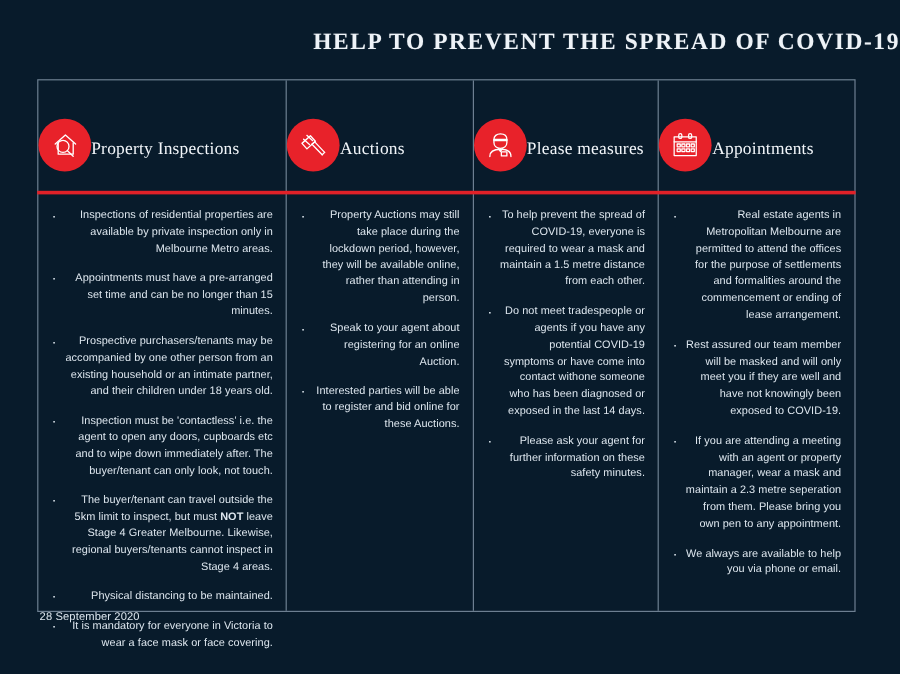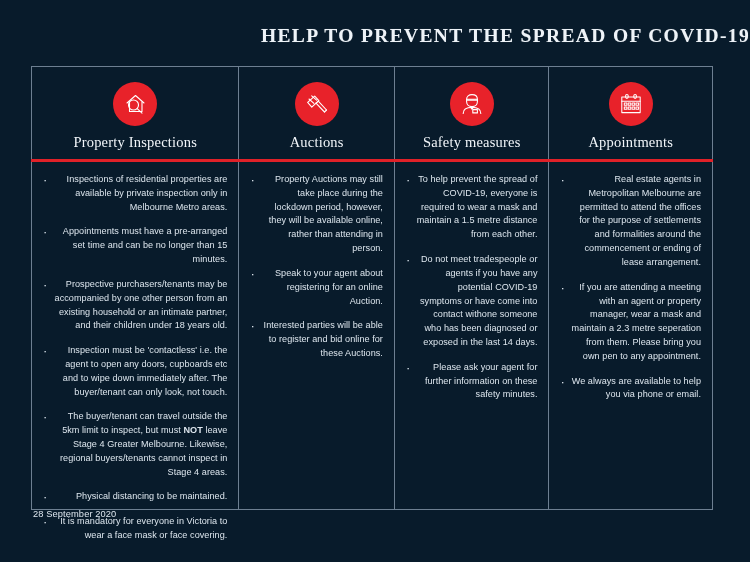--- a/index.html
+++ b/index.html
@@ -55,21 +55,21 @@
   .col:last-child { border-right: none; }
   .col-1 { width: 208px; }
   .col-2 { width: 156px; }
   .col-3 { width: 155px; }
   .col-4 { width: 163px; }
 
   .col-head {
     height: 92px;
     flex: 0 0 92px;
     display: flex;
-    flex-direction: column;
+    flex-direction: row;
     align-items: center;
     justify-content: flex-start;
     padding-top: 15px;
     box-sizing: border-box;
   }
   .icon-circle {
     width: 44px;
     height: 44px;
     border-radius: 50%;
     background: #e8222a;
@@ -202,21 +202,21 @@
           <div class="icon-circle">
             <svg width="28" height="28" viewBox="0 0 28 28" fill="none" stroke="#ffffff" stroke-width="1.1" stroke-linecap="round" stroke-linejoin="round">
               <path d="M8.6 9.2 C8.6 6.3 10.9 4.6 14 4.6 C17.1 4.6 19.4 6.3 19.4 9.2"></path>
               <path d="M8.6 9.2 L8.6 11.8 C8.6 14.7 11.0 16.6 14 16.6 C17.0 16.6 19.4 14.7 19.4 11.8 L19.4 9.2 Z"></path>
               <line x1="8.6" y1="10.1" x2="19.4" y2="10.1"></line>
               <path d="M5.2 23.4 C5.2 19.6 8.5 17.4 14 17.4 C19.5 17.4 22.8 19.6 22.8 23.4"></path>
               <path d="M12.4 17.0 L14 19.2 L15.6 17.0"></path>
               <rect x="14.8" y="19.6" width="4.6" height="3.3"></rect>
             </svg>
           </div>
-          <div class="col-title">Safety measures</div>
+          <div class="col-title">Please measures</div>
         </div>
         <div class="col-body">
           <ul class="bullets">
             <li>To help prevent the spread of COVID-19, everyone is required to wear a mask and maintain a 1.5 metre distance from each other.</li>
             <li>Do not meet tradespeople or agents if you have any potential COVID-19 symptoms or have come into contact withone someone who has been diagnosed or exposed in the last 14 days.</li>
             <li>Please ask your agent for further information on these safety minutes.</li>
           </ul>
         </div>
       </div>
 
@@ -236,20 +236,21 @@
               <rect x="11.2" y="17.0" width="2.6" height="2.3"></rect>
               <rect x="15.1" y="17.0" width="2.6" height="2.3"></rect>
               <rect x="19.0" y="17.0" width="2.6" height="2.3"></rect>
             </svg>
           </div>
           <div class="col-title">Appointments</div>
         </div>
         <div class="col-body">
           <ul class="bullets">
             <li>Real estate agents in Metropolitan Melbourne are permitted to attend the offices for the purpose of settlements and formalities around the commencement or ending of lease arrangement.</li>
+            <li>Rest assured our team member will be masked and will only meet you if they are well and have not knowingly been exposed to COVID-19.</li>
             <li>If you are attending a meeting with an agent or property manager, wear a mask and maintain a 2.3 metre seperation from them. Please bring you own pen to any appointment.</li>
             <li>We always are available to help you via phone or email.</li>
           </ul>
         </div>
       </div>
 
     </div>
   </div>
 
   <div class="date-line">28 September 2020</div>

